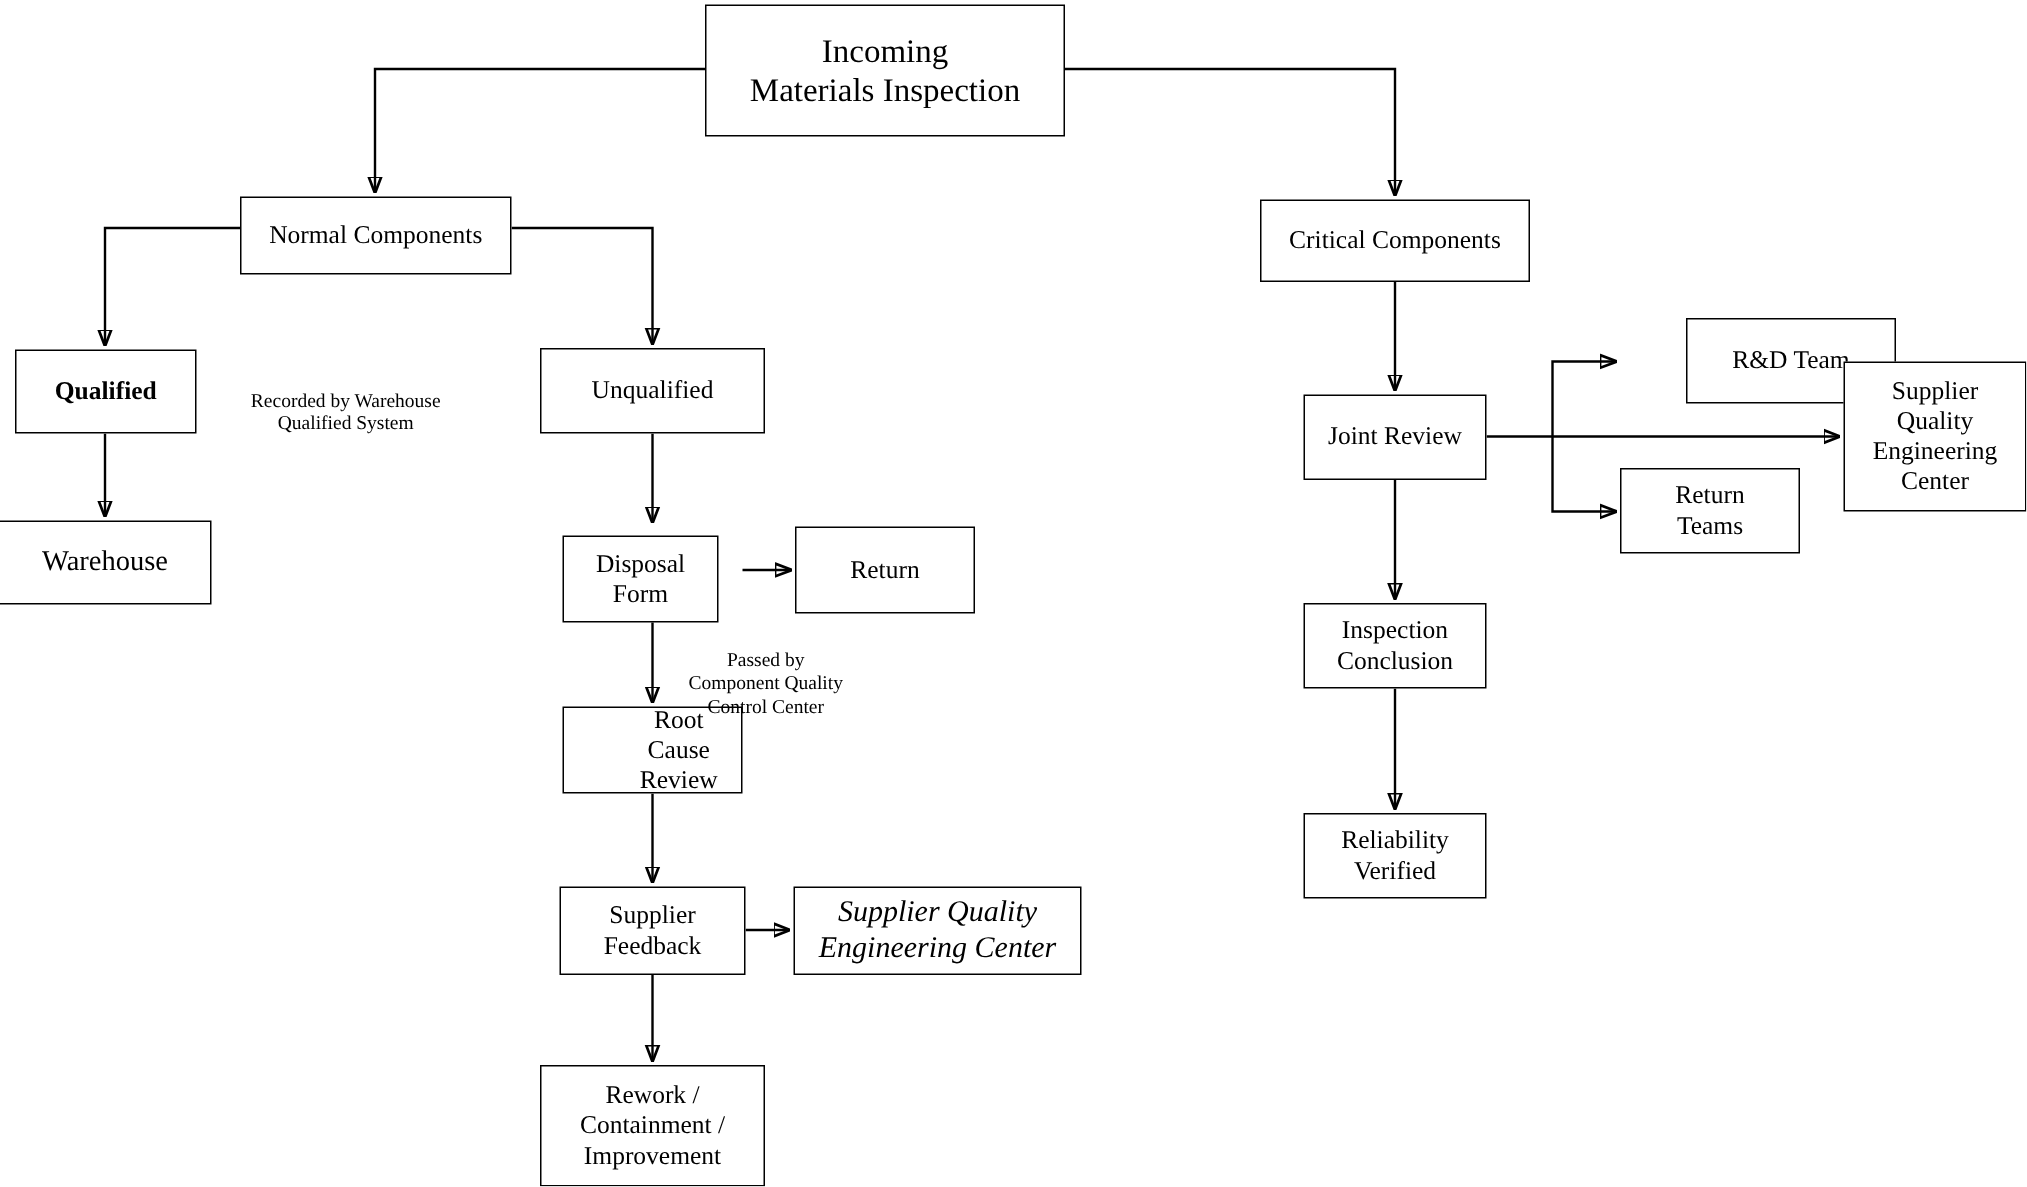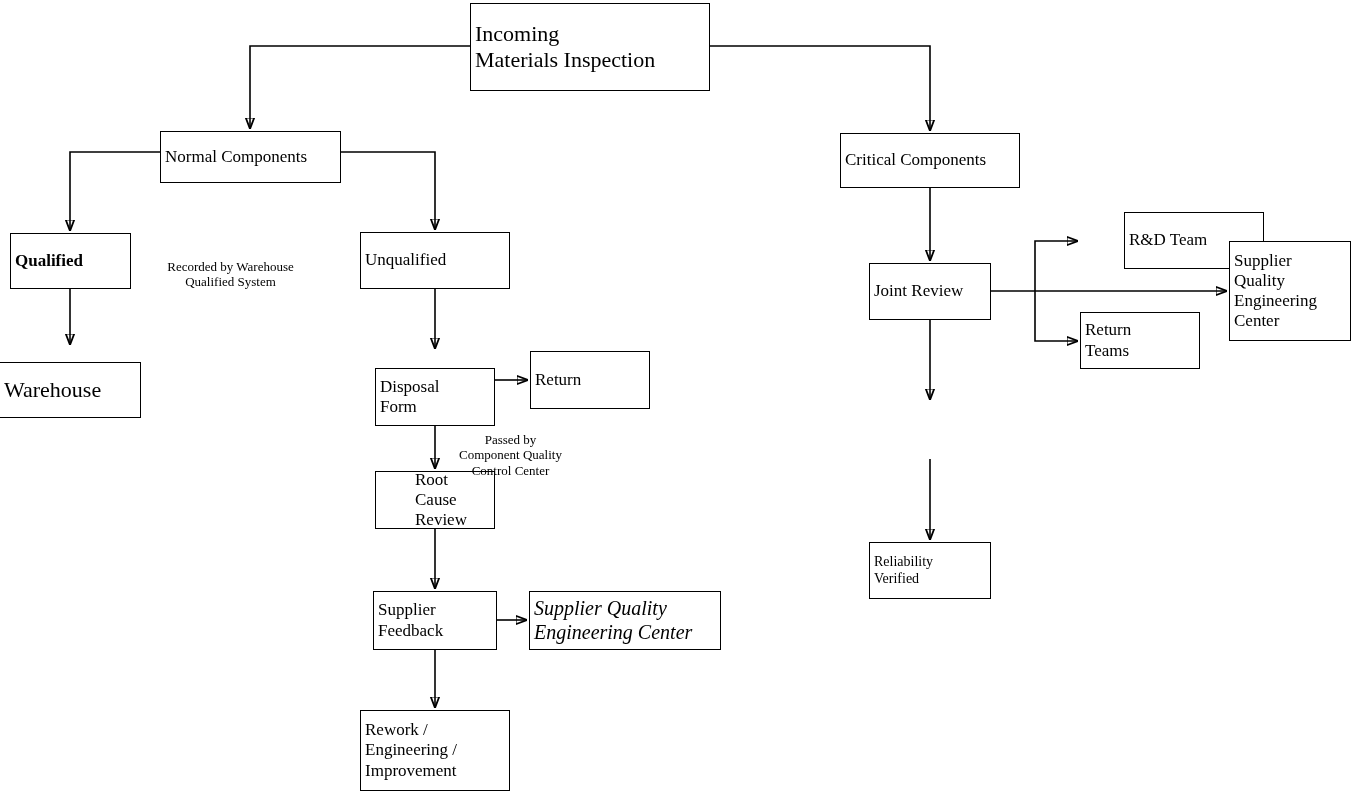--- a/index.html
+++ b/index.html
@@ -28,20 +28,21 @@
     fill: none;
   }
   .node {
     position: absolute;
     box-sizing: border-box;
     border: 1.6px solid #000000;
     background: #ffffff;
     display: flex;
     align-items: center;
     justify-content: center;
+    text-align: center;
     color: #000000;
     line-height: 1.18;
     white-space: pre-line;
     z-index: 2;
   }
   .node-label {
     display: block;
     width: 100%;
     white-space: pre-line;
     padding: 0 4px;
@@ -110,67 +111,71 @@
   </div>
   <div class="node" style="left: 160px; top: 131px; width: 181px; height: 52px; font-size: 17px;">
     <span class="node-label">Normal Components</span>
   </div>
   <div class="node" style="left: 840px; top: 133px; width: 180px; height: 55px; font-size: 17px;">
     <span class="node-label">Critical Components</span>
   </div>
   <div class="node" style="left: 10px; top: 233px; width: 121px; height: 56px; font-size: 17px; font-weight: bold;">
     <span class="node-label">Qualified</span>
   </div>
-  <div class="node" style="left: -1px; top: 347px; width: 142px; height: 56px; font-size: 22px; margin-top: 15px;">
+  <div class="node" style="left: -1px; top: 347px; width: 142px; height: 56px; font-size: 19px;">
     <span class="node-label">Warehouse</span>
   </div>
   <div class="node" style="left: 360px; top: 232px; width: 150px; height: 57px; font-size: 17px;">
     <span class="node-label">Unqualified</span>
   </div>
-  <div class="node" style="left: 375px; top: 368px; width: 120px; height: 58px; font-size: 17px;">
+  <div class="node" style="left: 375px; top: 357px; width: 104px; height: 58px; font-size: 17px;">
     <span class="node-label">Disposal
 Form</span>
   </div>
   <div class="node" style="left: 530px; top: 351px; width: 120px; height: 58px; font-size: 17px;">
     <span class="node-label">Return</span>
   </div>
   <div class="node" style="left: 375px; top: 471px; width: 120px; height: 58px; font-size: 17px; padding-left: 35px;">
     <span class="node-label">Root Cause
 Review</span>
   </div>
   <div class="node" style="left: 373px; top: 591px; width: 124px; height: 59px; font-size: 17px;">
     <span class="node-label">Supplier
 Feedback</span>
   </div>
   <div class="node" style="left: 529px; top: 591px; width: 192px; height: 59px; font-size: 20px; font-style: italic;">
     <span class="node-label">Supplier Quality
 Engineering Center</span>
   </div>
   <div class="node" style="left: 360px; top: 710px; width: 150px; height: 81px; font-size: 17px;">
     <span class="node-label">Rework /
-Engineering /
+Containment /
 Improvement</span>
   </div>
   <div class="node" style="left: 869px; top: 263px; width: 122px; height: 57px; font-size: 17px;">
     <span class="node-label">Joint Review</span>
   </div>
   <div class="node" style="left: 1080px; top: 212px; width: 140px; height: 57px; font-size: 17px; margin-left: 44px;">
     <span class="node-label">R&amp;D Team</span>
   </div>
   <div class="node" style="left: 1080px; top: 312px; width: 120px; height: 57px; font-size: 17px;">
     <span class="node-label">Return
 Teams</span>
   </div>
   <div class="node" style="left: 1229px; top: 241px; width: 122px; height: 100px; font-size: 17px;">
     <span class="node-label">Supplier
 Quality
 Engineering
 Center</span>
   </div>
-  <div class="node" style="left: 869px; top: 542px; width: 122px; height: 57px; font-size: 14px;">
+  <div class="node" style="left: 869px; top: 402px; width: 122px; height: 57px; font-size: 17px;">
+    <span class="node-label">Inspection
+Conclusion</span>
+  </div>
+  <div class="node" style="left: 869px; top: 542px; width: 122px; height: 57px; font-size: 17px;">
     <span class="node-label">Reliability
 Verified</span>
   </div>
 
   <div class="ann" style="left: 143px; top: 243px; width: 175px; font-size: 13px;">
     <span>Recorded by Warehouse
 Qualified System</span>
   </div>
   <div class="ann" style="left: 423px; top: 416px; width: 175px; font-size: 13px;">
     <span>Passed by

